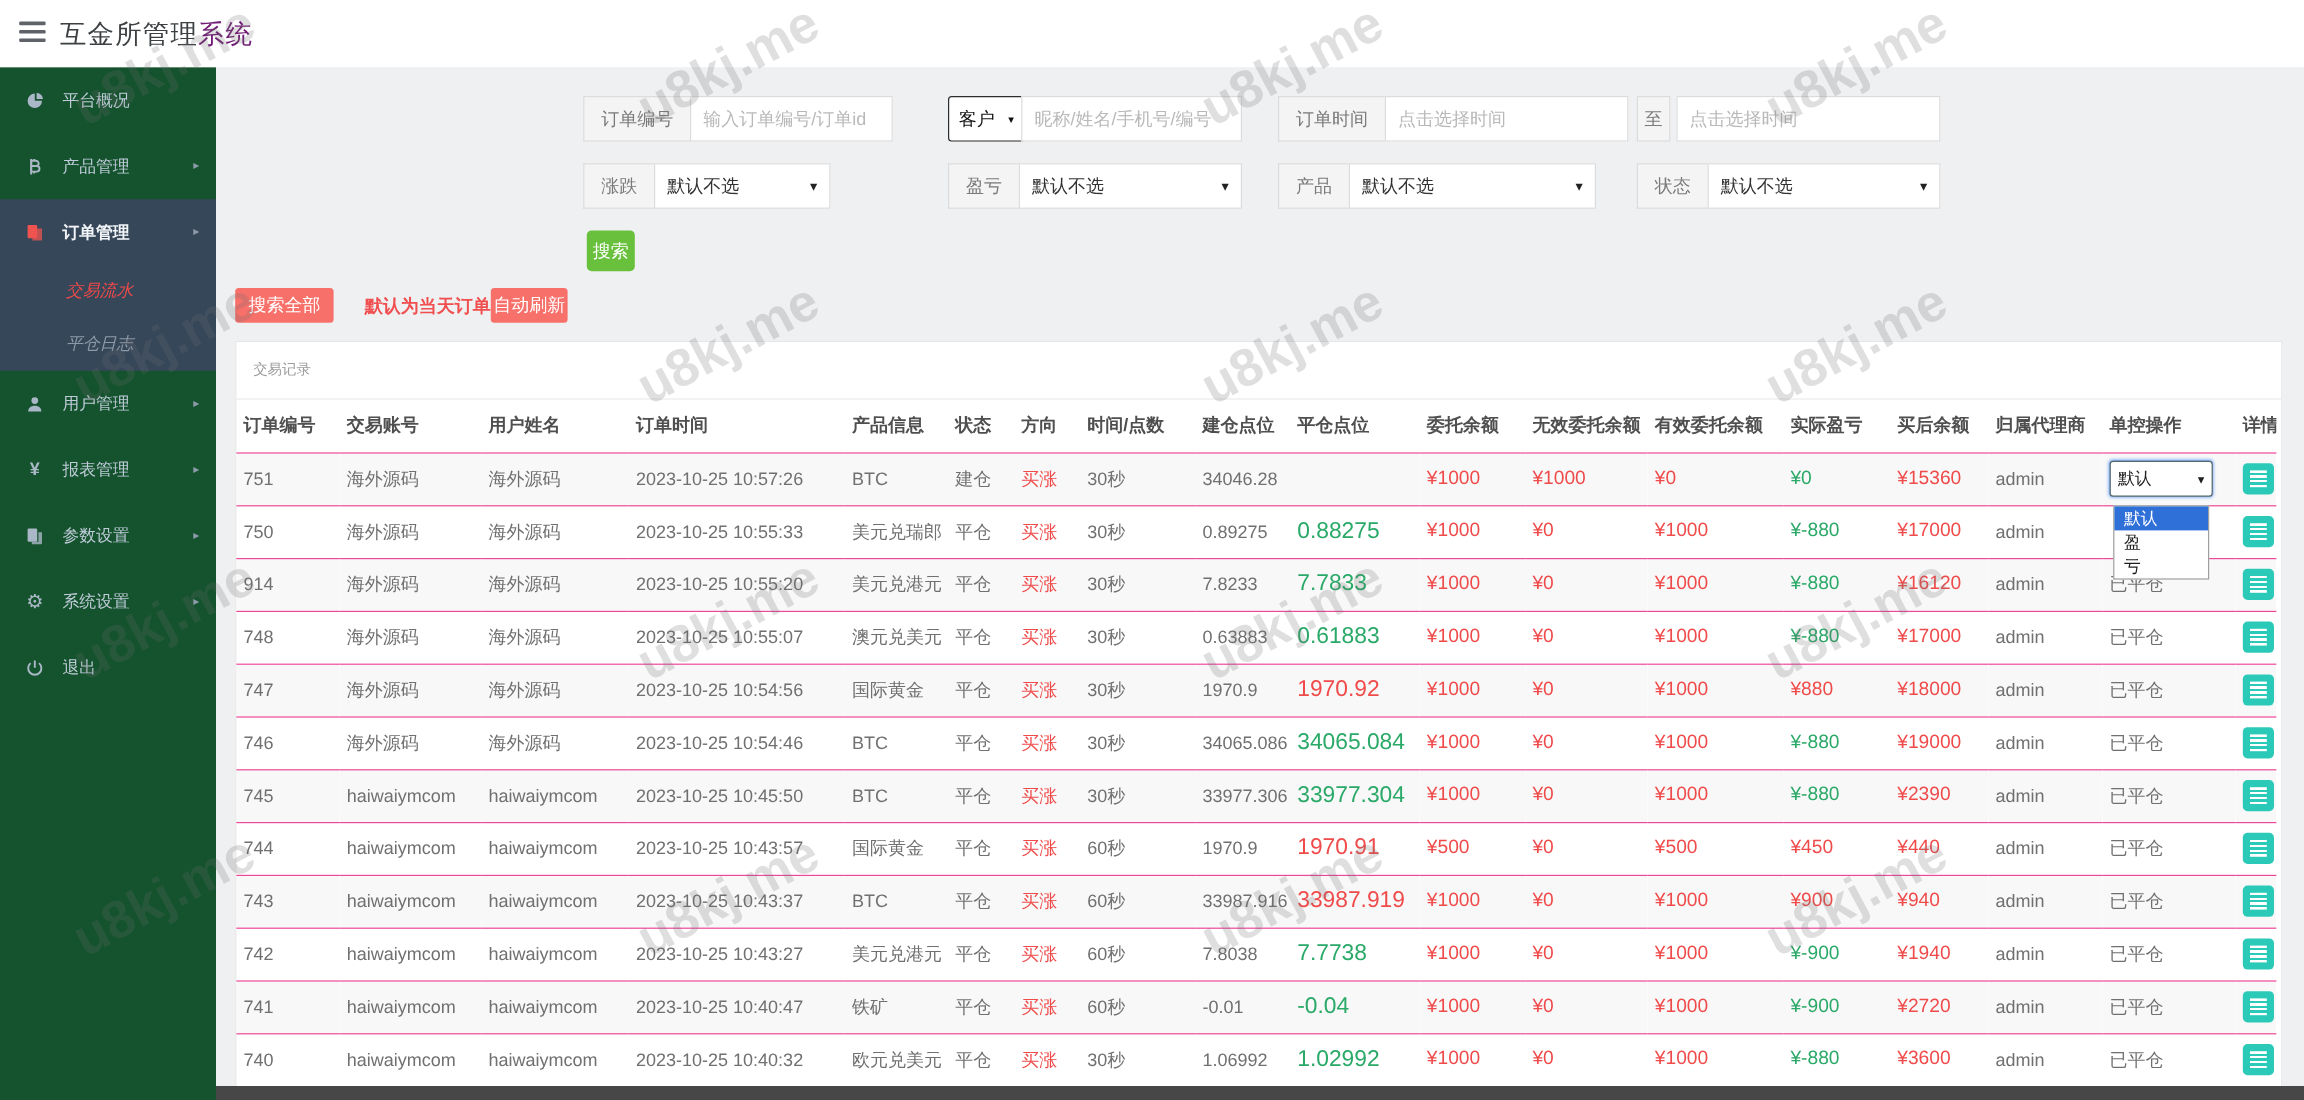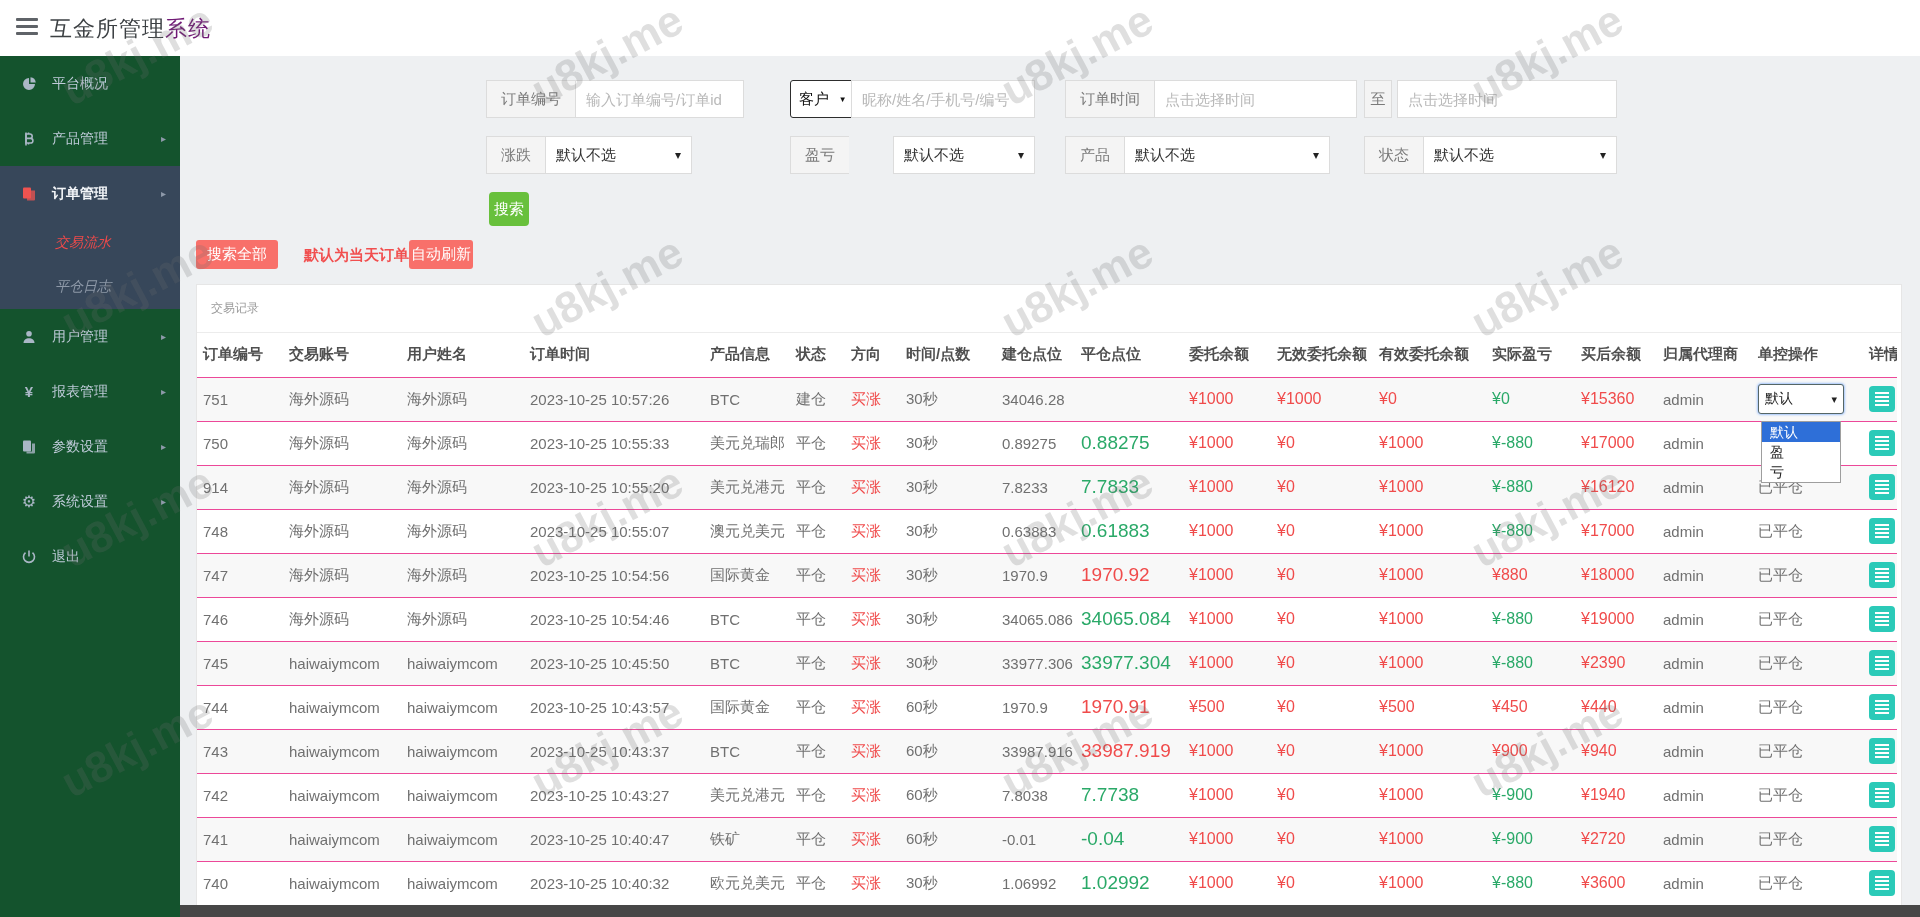--- a/index.html
+++ b/index.html
@@ -208,21 +208,21 @@
     <input style="border: 1px solid rgb(220, 220, 220);" placeholder="点击选择时间">
   </div>
 
   <div class="fgroup" style="left:486px; top:136px; width:206px;">
     <div class="flabel">涨跌</div>
     <div class="fake-select">
         <span>默认不选</span>
         <span class="chev">▾</span>
       </div>
   </div>
-  <div class="fgroup" style="left:790px; top:136px; width:245px;gap:44px;">
+  <div class="fgroup" style="left:790px; top:136px; width:245px;">
     <div class="flabel">盈亏</div>
     <div class="fake-select">
         <span>默认不选</span>
         <span class="chev">▾</span>
       </div>
   </div>
   <div class="fgroup" style="left:1065px; top:136px; width:265px;">
     <div class="flabel">产品</div>
     <div class="fake-select">
         <span>默认不选</span>

